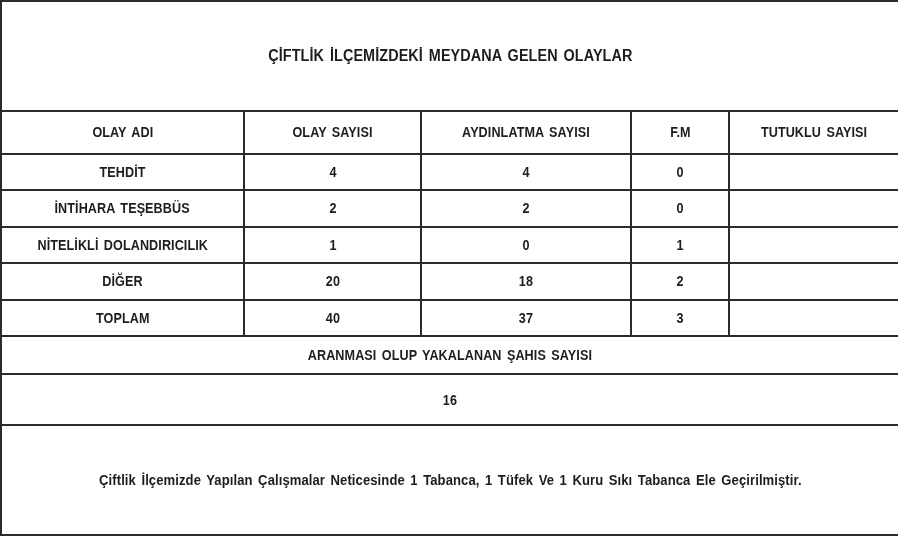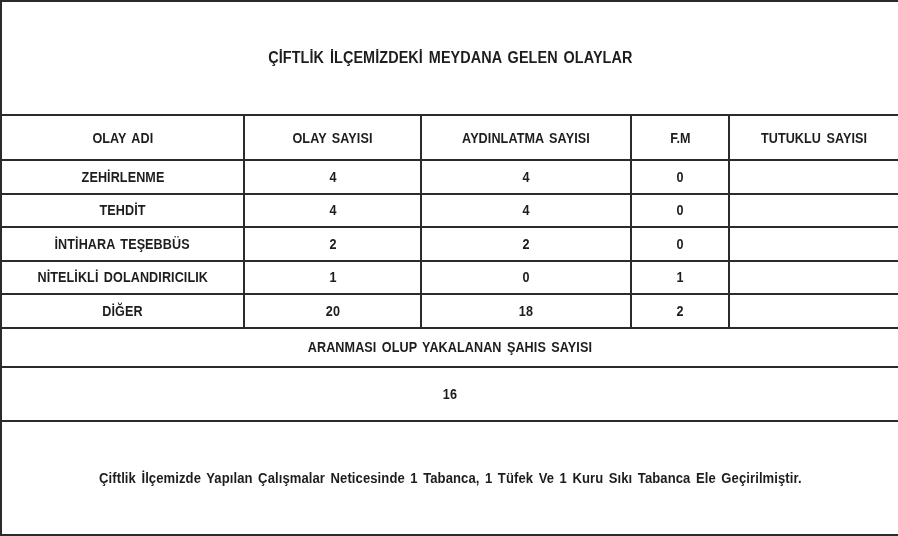--- a/index.html
+++ b/index.html
@@ -18,21 +18,21 @@
     table-layout: fixed;
     width: 898px;
     height: 536px;
     font-family: "Liberation Sans", sans-serif;
     color: #1d1d1d;
   }
   table.doc td {
     border: 2px solid #2b2b2b;
     text-align: center;
     vertical-align: middle;
-    padding: 0;
+    padding: 8px;
     font-weight: bold;
     overflow: hidden;
     white-space: nowrap;
   }
   
   .t {
     display: inline-block;
     transform: scaleX(0.9);
     transform-origin: center center;
     letter-spacing: 0.1px;
@@ -71,27 +71,20 @@
 
       <tr class="r-header">
         <td class="header-cell"><span class="t">OLAY ADI</span></td>
         <td class="header-cell"><span class="t">OLAY SAYISI</span></td>
         <td class="header-cell"><span class="t">AYDINLATMA SAYISI</span></td>
         <td class="header-cell"><span class="t">F.M</span></td>
         <td class="header-cell"><span class="t">TUTUKLU SAYISI</span></td>
       </tr>
 
 
-      <tr class="r-data">
-        <td class="data-cell"><span class="t">ZEHİRLENME</span></td>
-        <td class="data-cell"><span class="t">4</span></td>
-        <td class="data-cell"><span class="t">4</span></td>
-        <td class="data-cell"><span class="t">0</span></td>
-        <td class="data-cell"><span class="t"></span></td>
-      </tr>
 
       <tr class="r-data">
         <td class="data-cell"><span class="t">TEHDİT</span></td>
         <td class="data-cell"><span class="t">4</span></td>
         <td class="data-cell"><span class="t">4</span></td>
         <td class="data-cell"><span class="t">0</span></td>
         <td class="data-cell"><span class="t"></span></td>
       </tr>
 
       <tr class="r-data">
@@ -111,20 +104,27 @@
       </tr>
 
       <tr class="r-data">
         <td class="data-cell"><span class="t">DİĞER</span></td>
         <td class="data-cell"><span class="t">20</span></td>
         <td class="data-cell"><span class="t">18</span></td>
         <td class="data-cell"><span class="t">2</span></td>
         <td class="data-cell"><span class="t"></span></td>
       </tr>
 
+      <tr class="r-data">
+        <td class="data-cell"><span class="t">TOPLAM</span></td>
+        <td class="data-cell"><span class="t">40</span></td>
+        <td class="data-cell"><span class="t">37</span></td>
+        <td class="data-cell"><span class="t">3</span></td>
+        <td class="data-cell"><span class="t"></span></td>
+      </tr>
 
       <tr class="r-wanted">
         <td class="wanted-cell" colspan="5"><span class="t">ARANMASI OLUP YAKALANAN ŞAHIS SAYISI</span></td>
       </tr>
 
       <tr class="r-sixteen">
         <td class="sixteen-cell" colspan="5"><span class="t">16</span></td>
       </tr>
 
       <tr class="r-note">

